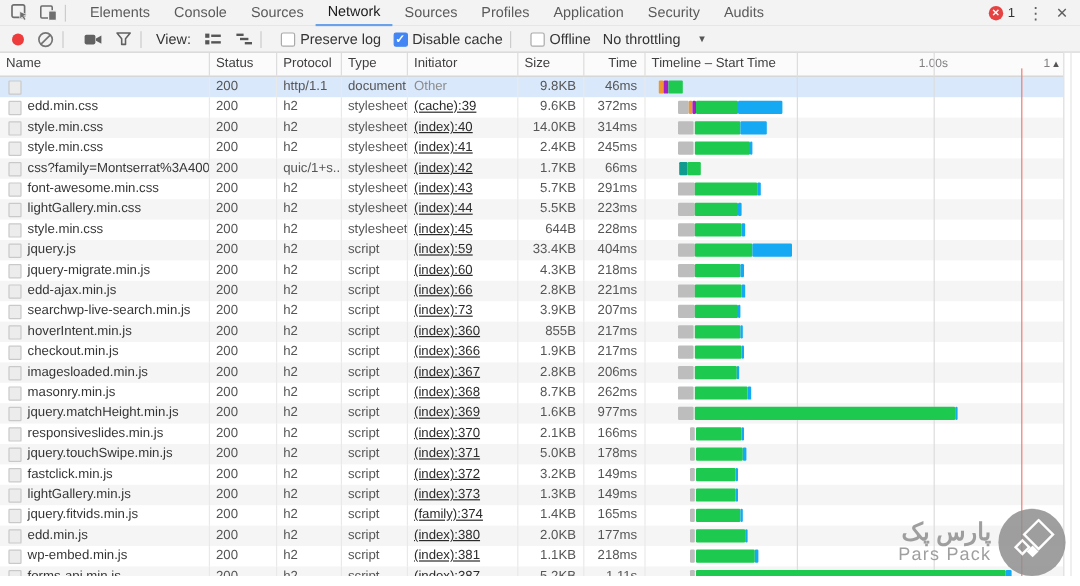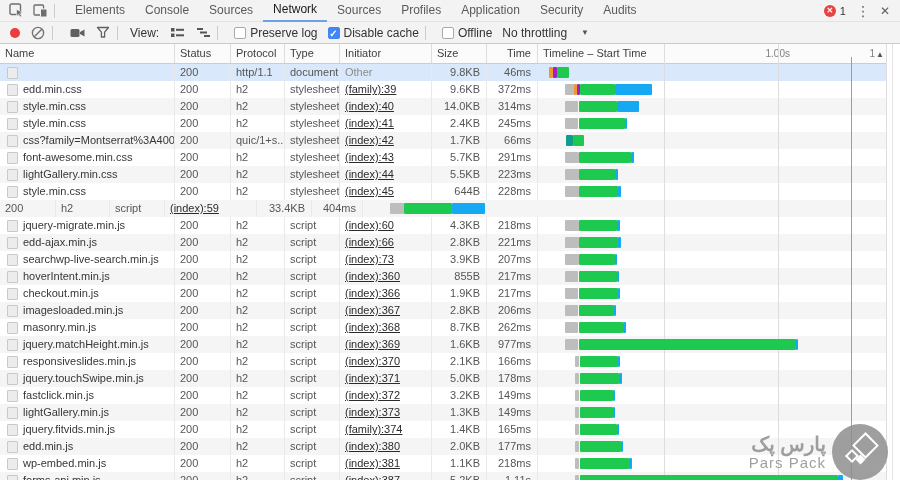--- a/index.html
+++ b/index.html
@@ -210,21 +210,21 @@
         </div>
       </div>
       <div class="row">
         <div class="cell c-name">
           <span class="doc-ic"></span>
           <span>edd.min.css</span>
         </div>
         <div class="cell c-status">200</div>
         <div class="cell c-proto">h2</div>
         <div class="cell c-type">stylesheet</div>
-        <div class="cell c-init"><span class="init-link">(family):39</span></div>
+        <div class="cell c-init"><span class="init-link">(cache):39</span></div>
         <div class="cell c-size">9.6KB</div>
         <div class="cell c-time">372ms</div>
         <div class="cell c-tl">
           <span class="wf-seg" style="left: 27px; width: 9px; background: rgb(189, 189, 189);"></span>
           <span class="wf-seg" style="left: 36px; width: 3px; background: rgb(240, 150, 46);"></span>
           <span class="wf-seg" style="left: 39px; width: 3px; background: rgb(163, 30, 196);"></span>
           <span class="wf-seg" style="left: 42px; width: 35px; background: rgb(29, 201, 79);"></span>
           <span class="wf-seg" style="left: 77px; width: 37px; background: rgb(20, 169, 242);"></span>
         </div>
       </div>
@@ -323,20 +323,24 @@
         <div class="cell c-init"><span class="init-link">(index):45</span></div>
         <div class="cell c-size">644B</div>
         <div class="cell c-time">228ms</div>
         <div class="cell c-tl">
           <span class="wf-seg" style="left: 27px; width: 14px; background: rgb(189, 189, 189);"></span>
           <span class="wf-seg" style="left: 41px; width: 39px; background: rgb(29, 201, 79);"></span>
           <span class="wf-seg" style="left: 80px; width: 3px; background: rgb(20, 169, 242);"></span>
         </div>
       </div>
       <div class="row alt">
+        <div class="cell c-name">
+          <span class="doc-ic"></span>
+          <span>jquery.js</span>
+        </div>
         <div class="cell c-status">200</div>
         <div class="cell c-proto">h2</div>
         <div class="cell c-type">script</div>
         <div class="cell c-init"><span class="init-link">(index):59</span></div>
         <div class="cell c-size">33.4KB</div>
         <div class="cell c-time">404ms</div>
         <div class="cell c-tl">
           <span class="wf-seg" style="left: 27px; width: 14px; background: rgb(189, 189, 189);"></span>
           <span class="wf-seg" style="left: 41px; width: 48px; background: rgb(29, 201, 79);"></span>
           <span class="wf-seg" style="left: 89px; width: 33px; background: rgb(20, 169, 242);"></span>

